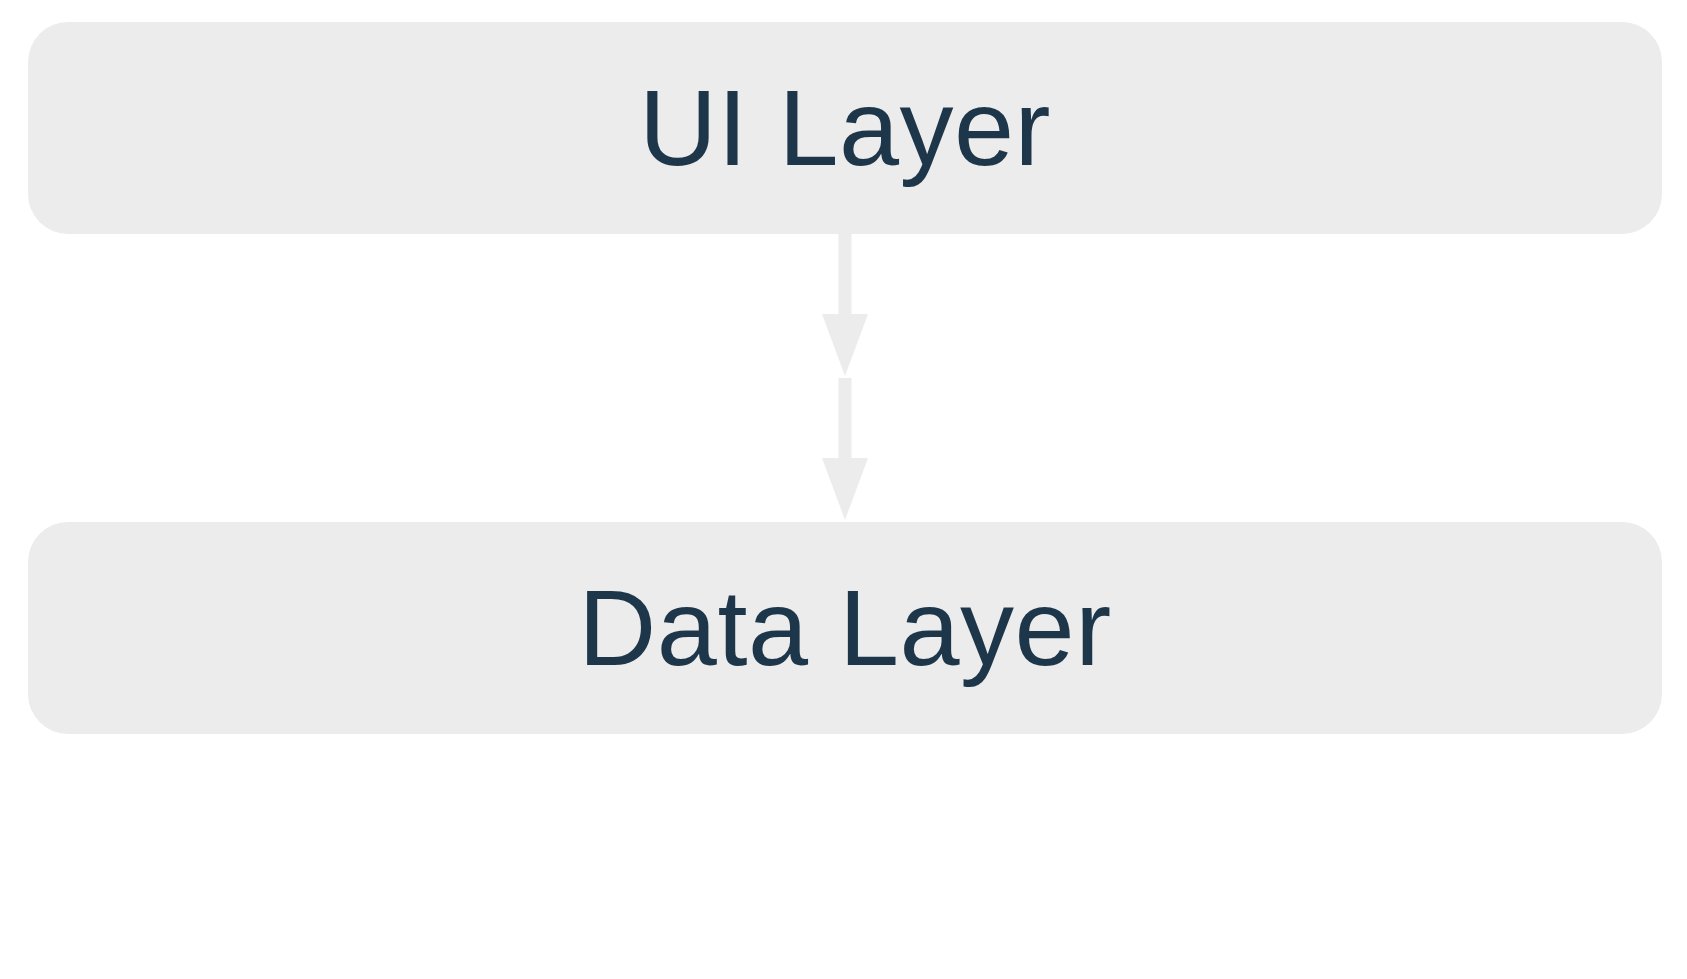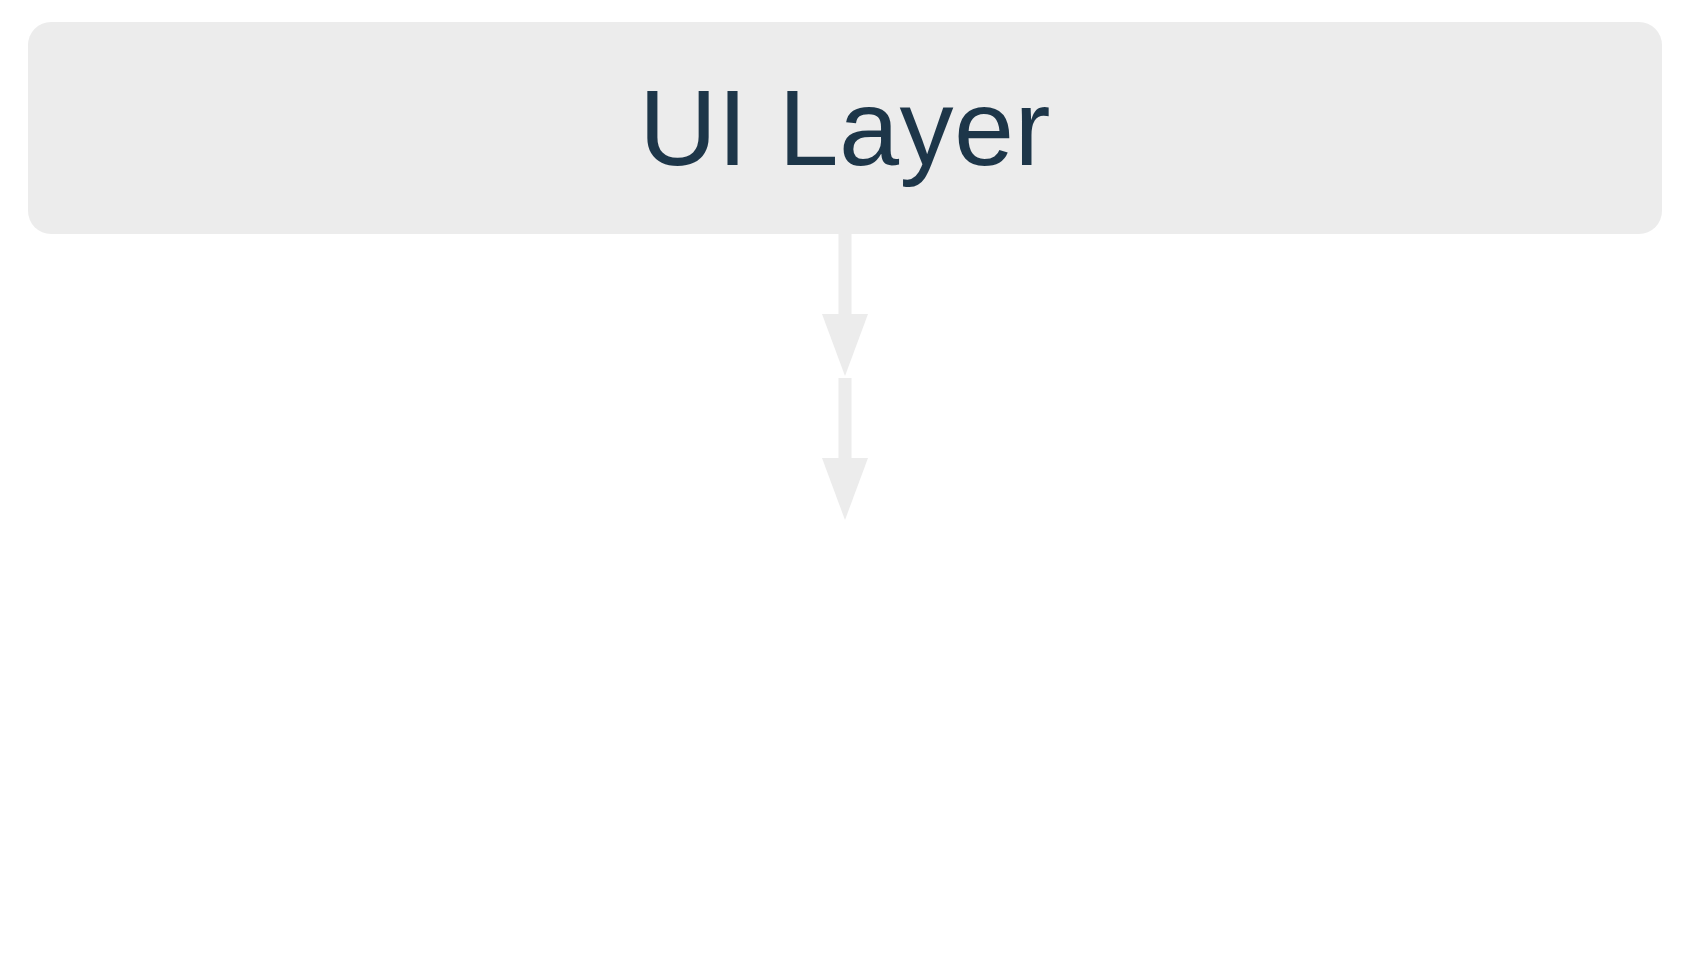--- a/index.html
+++ b/index.html
@@ -29,21 +29,20 @@
     height: 212px;
     border-radius: 40px;
     display: flex;
     align-items: center;
     justify-content: center;
     flex: 0 0 auto;
   }
   .layer.gray {
     background: var(--layer-gray-bg);
     color: var(--layer-gray-text);
-    border-radius: 23px;
   }
   .layer.blue {
     background: var(--layer-blue-bg);
     color: var(--layer-blue-text);
   }
   .layer-label {
     font-size: 108px;
     font-weight: 400;
     line-height: 1;
     letter-spacing: 0.5px;
@@ -79,14 +78,17 @@
   </div>
 
 
   <div class="arrow-wrap">
     <svg class="down-arrow" width="48" height="142" viewBox="0 0 48 142" aria-hidden="true">
       <rect x="17.5" y="0" width="13" height="84"></rect>
       <polygon points="1,80 47,80 24,142"></polygon>
     </svg>
   </div>
 
+  <div class="layer gray">
+    <span class="layer-label">Data Layer</span>
+  </div>
 
 </div>
 
 </body></html>

